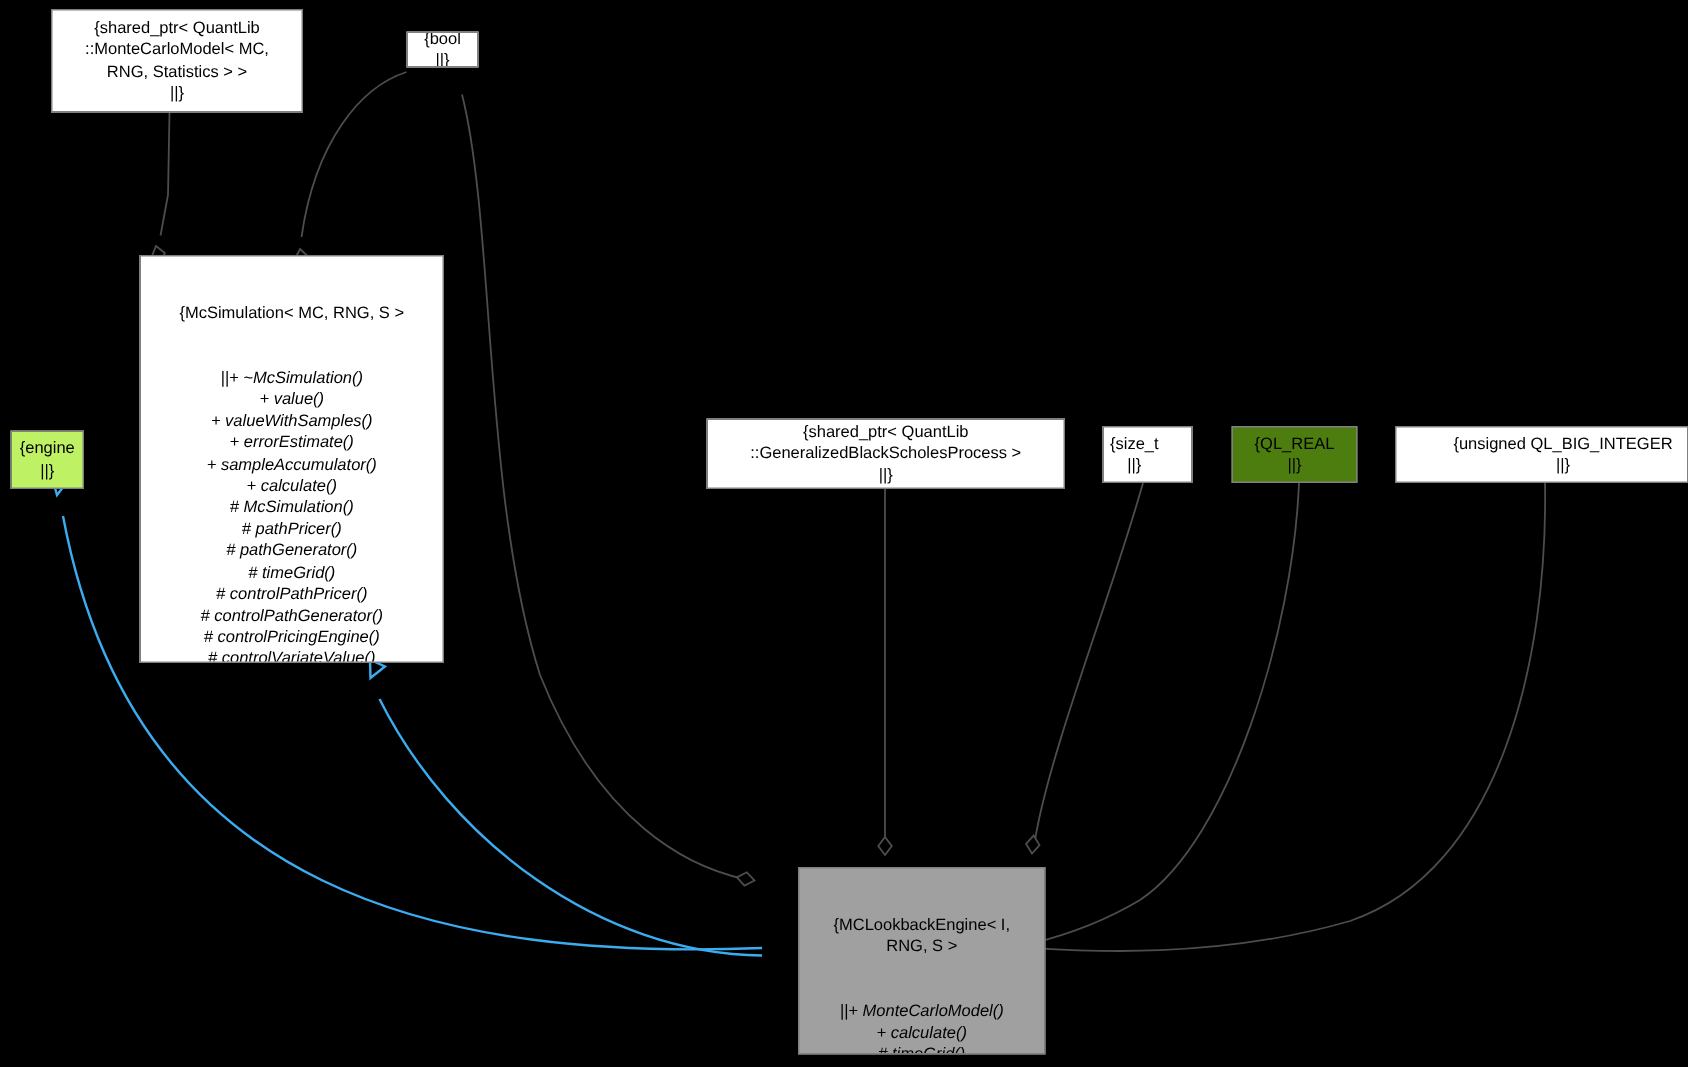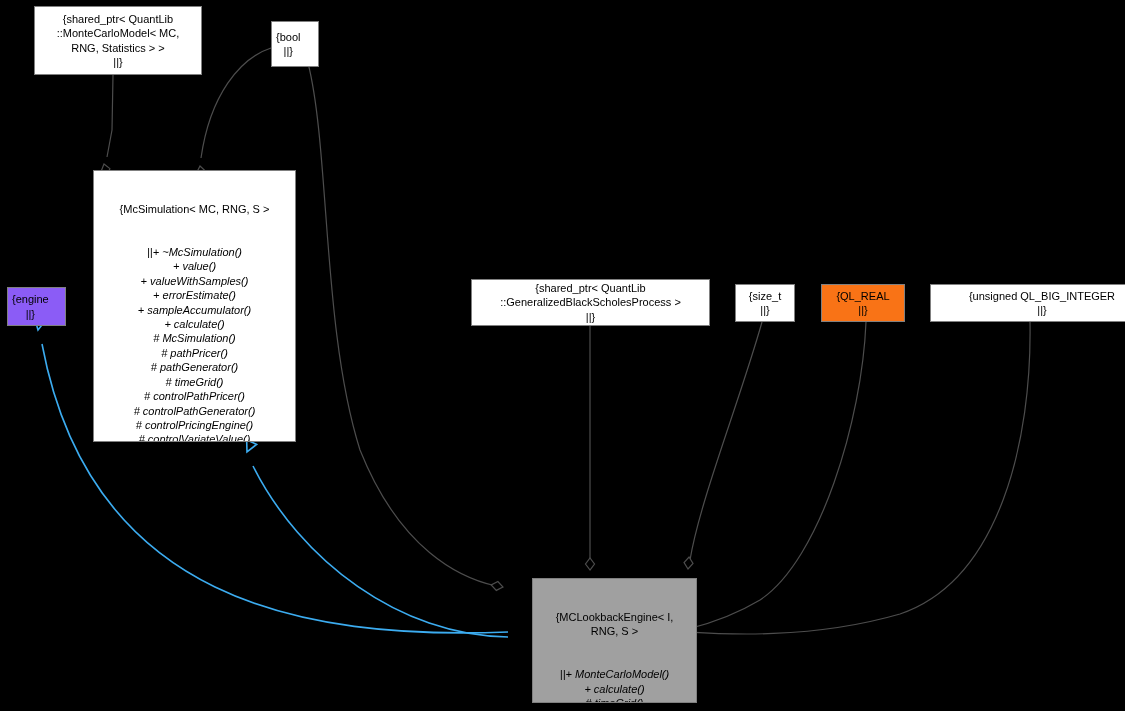--- a/index.html
+++ b/index.html
@@ -89,48 +89,48 @@
       </g>
     </svg>
 
   <div class="node center" id="node-montecarlomodel" style="left: 34px; top: 6px; width: 168px; height: 69px; background: rgb(255, 255, 255); border-color: rgb(128, 128, 128); display: flex; align-items: center; justify-content: center;">
     <span>{shared_ptr&lt; QuantLib
 ::MonteCarloModel&lt; MC,
 RNG, Statistics &gt; &gt;
 ||}</span>
   </div>
 
-  <div class="node center" id="node-bool" style="left: 271px; top: 21px; width: 48px; height: 46px; background: rgb(255, 255, 255); border-color: rgb(128, 128, 128); display: flex; align-items: center; justify-content: flex-start;">
+  <div class="node center" id="node-bool" style="left: 271px; top: 21px; width: 48px; height: 24px; background: rgb(255, 255, 255); border-color: rgb(128, 128, 128); display: flex; align-items: center; justify-content: center;">
     <span>{bool
 ||}</span>
   </div>
 
-  <div class="node center" id="node-engine" style="left: 7px; top: 287px; width: 59px; height: 39px; background: #8b5cf6; border-color: rgb(128, 128, 128); display: flex; align-items: center; justify-content: flex-start;">
+  <div class="node center" id="node-engine" style="left: 7px; top: 287px; width: 49px; height: 39px; background: #bef264; border-color: rgb(128, 128, 128); display: flex; align-items: center; justify-content: center;">
     <span>{engine
 ||}</span>
   </div>
 
   <div class="node left" id="node-mcsimulation" style="left: 93px; top: 170px; width: 203px; height: 272px; background: rgb(255, 255, 255); border-color: rgb(128, 128, 128);">
     <span class="hdr">{McSimulation&lt; MC, RNG, S &gt;</span>
     <span class="memlist"><span class="mem">||+ ~McSimulation()</span><span class="mem">+ value()</span><span class="mem">+ valueWithSamples()</span><span class="mem">+ errorEstimate()</span><span class="mem">+ sampleAccumulator()</span><span class="mem">+ calculate()</span><span class="mem"># McSimulation()</span><span class="mem"># pathPricer()</span><span class="mem"># pathGenerator()</span><span class="mem"># timeGrid()</span><span class="mem"># controlPathPricer()</span><span class="mem"># controlPathGenerator()</span><span class="mem"># controlPricingEngine()</span><span class="mem"># controlVariateValue()</span></span>
     
   </div>
 
   <div class="node center" id="node-blackscholes" style="left: 471px; top: 279px; width: 239px; height: 47px; background: rgb(255, 255, 255); border-color: rgb(128, 128, 128); display: flex; align-items: center; justify-content: center;">
     <span>{shared_ptr&lt; QuantLib
 ::GeneralizedBlackScholesProcess &gt;
 ||}</span>
   </div>
 
-  <div class="node center" id="node-size-t" style="left: 735px; top: 284px; width: 60px; height: 38px; background: rgb(255, 255, 255); border-color: rgb(128, 128, 128); display: flex; align-items: center; justify-content: center;">
+  <div class="node center" id="node-size-t" style="left: 735px; top: 284px; width: 60px; height: 38px; background: rgb(255, 255, 255); border-color: rgb(128, 128, 128); display: flex; align-items: center; justify-content: flex-start;">
     <span>{size_t
 ||}</span>
   </div>
 
-  <div class="node center" id="node-ql-real" style="left: 821px; top: 284px; width: 84px; height: 38px; background: #f97316; border-color: rgb(128, 128, 128); display: flex; align-items: center; justify-content: center;">
+  <div class="node center" id="node-ql-real" style="left: 821px; top: 284px; width: 84px; height: 38px; background: #4d7c0f; border-color: rgb(128, 128, 128); display: flex; align-items: center; justify-content: center;">
     <span>{QL_REAL
 ||}</span>
   </div>
 
   <div class="node center" id="node-ql-big-integer" style="left: 930px; top: 284px; width: 224px; height: 38px; background: rgb(255, 255, 255); border-color: rgb(128, 128, 128); display: flex; align-items: center; justify-content: center;">
     <span>{unsigned QL_BIG_INTEGER
 ||}</span>
   </div>
 
   <div class="node left filled" id="node-mclookbackengine" style="left: 508px; top: 578px; width: 165px; height: 125px; background: rgb(160, 160, 160); border-color: rgb(128, 128, 128); margin-left: 24px;">

